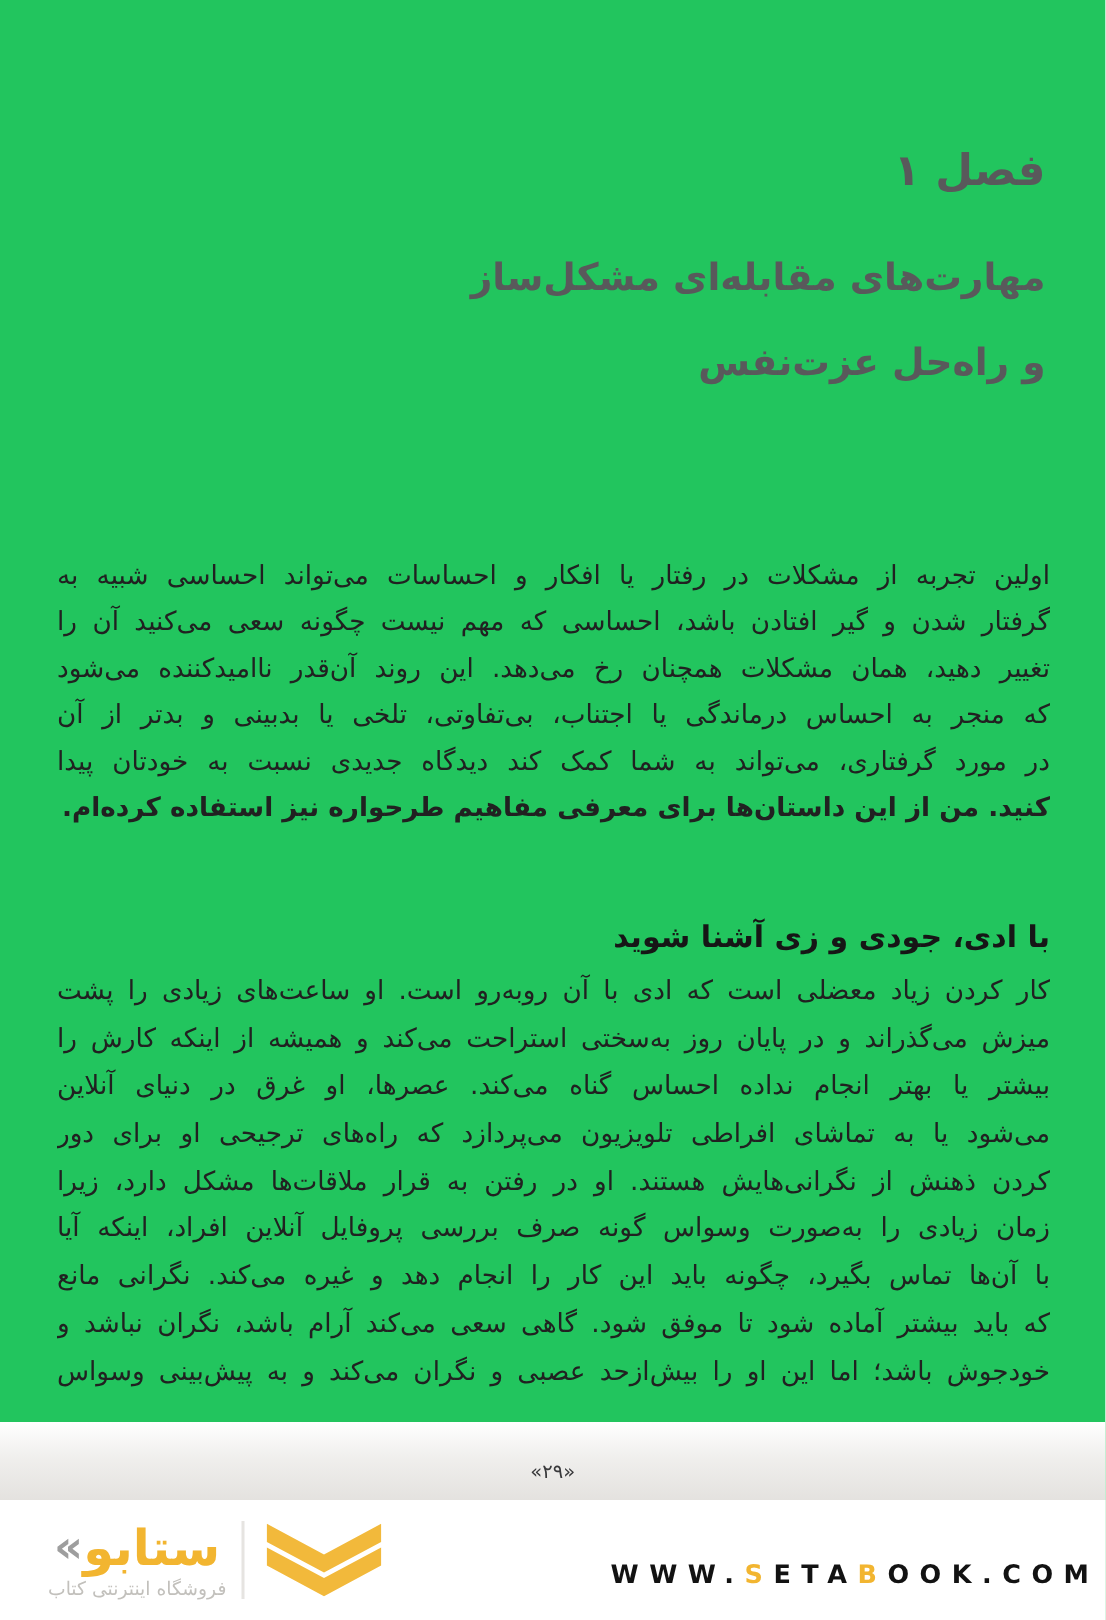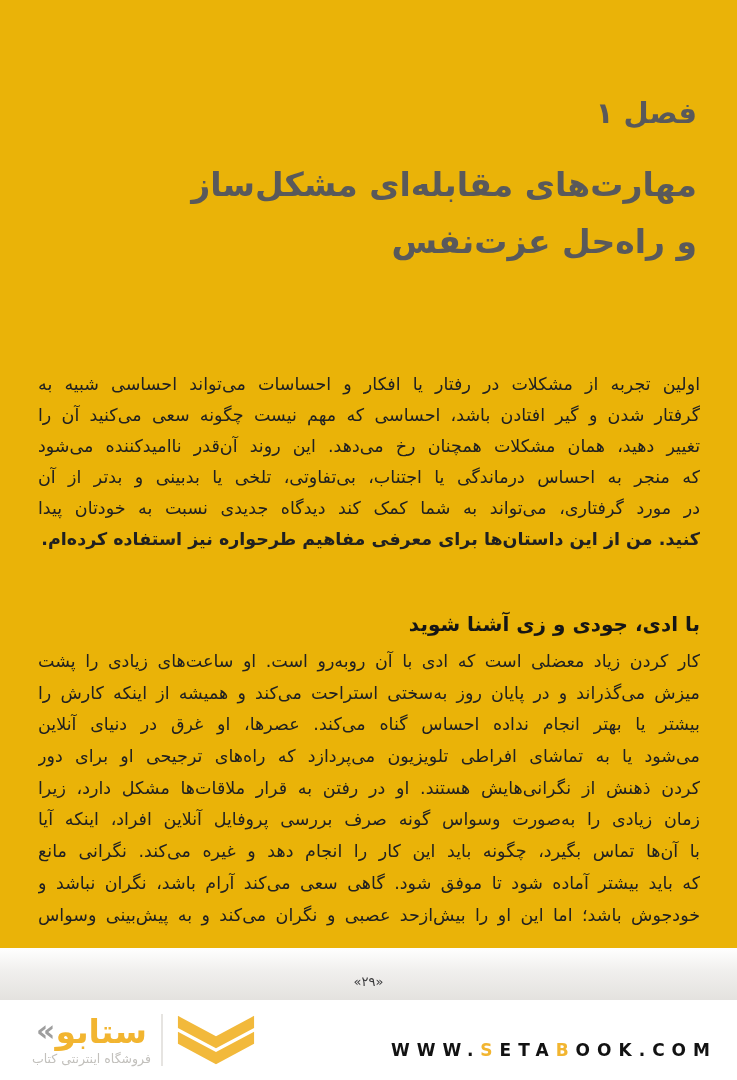--- a/index.html
+++ b/index.html
@@ -1,28 +1,28 @@
 <!DOCTYPE html>
 <html lang="fa"><head>
 <meta charset="utf-8">
 <style>
   html,body{margin:0;padding:0;background:#fff;}
   .canvas{
     position:relative;width:737px;height:1080px;overflow:hidden;background:#fff;
     font-family:"DejaVu Sans",sans-serif;
   }
   
-  .scan{position:absolute;inset:0 0 80px 0;background:#eab308;direction:rtl;}
+  .scan{position:absolute;inset:0 0 80px 0;background:#22c55e;direction:rtl;}
   .chapter{
     position:absolute;top:96px;right:40px;
     font-size:29px;font-weight:700;color:#59595b;
   }
   .title{
     position:absolute;top:156px;right:40px;left:38px;
-    font-size:33px;line-height:57px;font-weight:700;color:#59595b;text-align:right;
+    font-size:25px;line-height:57px;font-weight:700;color:#59595b;text-align:right;
   }
   .para{position:absolute;left:38px;right:37px;color:#212121;font-size:17.5px;}
   .p1{top:369px;}
   .p2{top:646px;}
   .tline{
     direction:rtl;text-align:justify;text-align-last:justify;
     overflow:hidden;white-space:normal;
   }
   .p1 .tline{height:31px;line-height:31px;}
   .p2 .tline{height:31.7px;line-height:31.7px;}
@@ -36,21 +36,21 @@
     background:linear-gradient(180deg,#ffffff 0%,#f0efed 45%,#e4e2df 100%);
   }
   .pageno{
     position:absolute;left:0;right:0;top:974px;text-align:center;
     font-size:13px;color:#39393b;letter-spacing:1px;
   }
   
   .footer{
     position:absolute;left:0;right:0;top:1000px;height:80px;background:#fff;
     display:flex;justify-content:space-between;align-items:center;
-    padding:0 20px 0 32px;box-sizing:border-box;
+    padding:0 4px 0 32px;box-sizing:border-box;
   }
   .brand{display:flex;align-items:center;gap:10px;}
   .brand-text{text-align:center;}
   .wordmark{direction:ltr;font-weight:700;font-size:33px;line-height:34px;letter-spacing:1px;}
   .wm-accent{color:#9e9e9e;font-size:30px;vertical-align:2px;}
   .wm-main{color:#f2b530;}
   .tagline{font-size:12.5px;color:#c2c0bc;margin-top:2px;}
   .logo-divider{width:2px;height:52px;background:#e6e4e1;}
   .emblem{display:block;}
   .store{text-align:right;}

